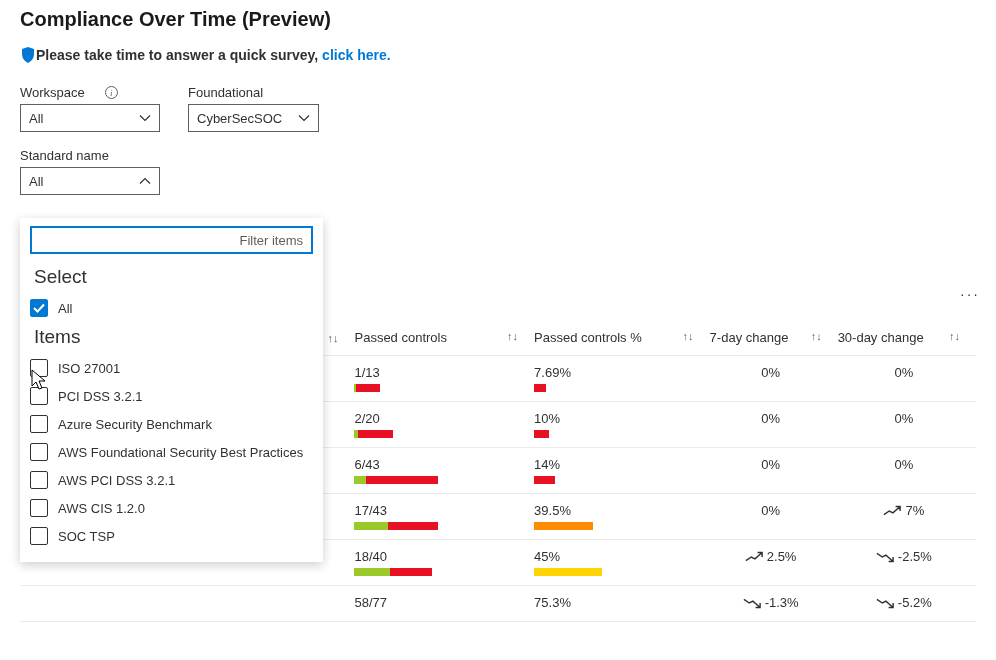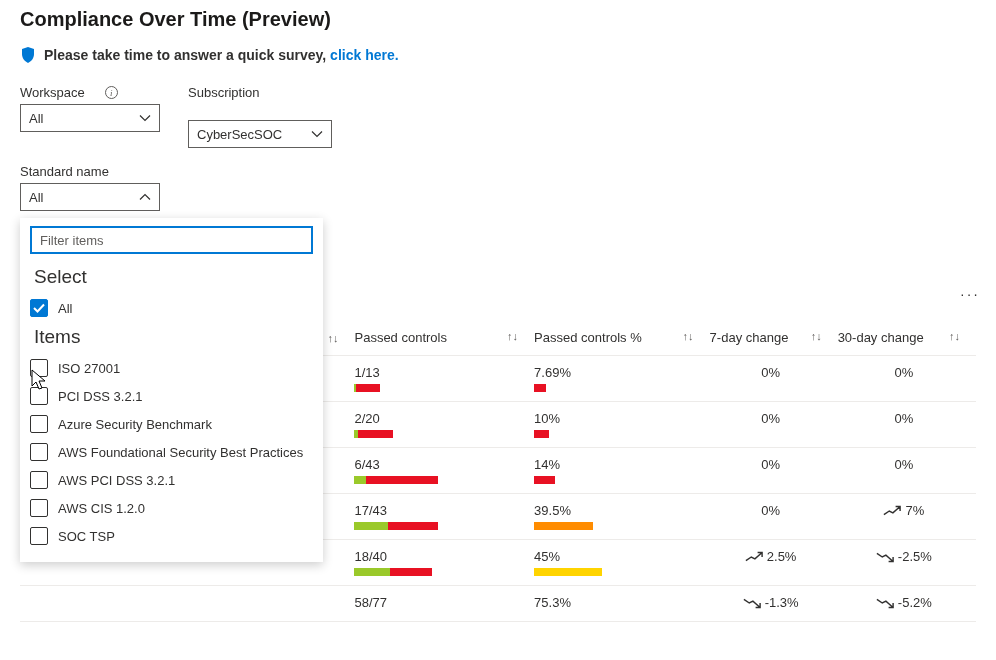--- a/index.html
+++ b/index.html
@@ -16,21 +16,21 @@
   }
   h1 {
     font-size: 20px;
     font-weight: 600;
     margin-bottom: 16px;
     color: #1b1a19;
   }
   .survey-bar {
     display: flex;
     align-items: center;
-    gap: 8px;
+    gap: 0;
     margin-bottom: 22px;
     font-size: 14px;
     font-weight: 600;
     color: #323130;
   }
   .survey-bar a { color: #0078d4; text-decoration: none; font-weight: 600; }
   .survey-bar .shield { color: #0078d4; display:inline-flex; }
   .filters-row { display: flex; gap: 28px; margin-bottom: 16px; }
   .filter-block { display: flex; flex-direction: column; gap: 4px; }
   .filter-label { font-size: 13px; font-weight: 400; display: flex; align-items: center; gap: 20px; }
@@ -38,36 +38,36 @@
     display:inline-flex; width:13px; height:13px; border:1px solid #605e5c;
     border-radius:50%; align-items:center; justify-content:center; font-size:9px;
     font-style: italic; font-family: Georgia, serif; color:#605e5c;
   }
   .select {
     display:flex; align-items:center; justify-content:space-between;
     border:1px solid #605e5c; height:28px; padding:0 8px;
     background:#fff; cursor:pointer; font-size:13px;
   }
   .select.w140 { width:140px; }
-  .select.w150 { width:144px;margin-top:16px; }
+  .select.w150 { width:131px; }
   .chev { width:12px; height:12px; }
   .dropdown-panel {
     position:absolute;
     left:20px;
     top:218px;
     width:303px;
     background:#fff;
     box-shadow: 0 3px 10px rgba(0,0,0,0.2);
     z-index:50;
     padding: 8px 0 12px 0;
   }
   .dropdown-panel .filter-input-wrap { padding:0 10px 8px 10px; }
   .dropdown-panel input[type=text]{
     width:100%; height:28px; border:2px solid #0078d4; padding:0 8px;
-    font-size:13px; outline:none; font-family:inherit;
+    font-size:13px; outline:none; font-family:inherit;text-align:right;
   }
   .dropdown-panel input[type=text]::placeholder{ color:#605e5c; }
   .dd-section-label { padding:4px 10px 6px 14px; font-size:19px; }
   .dd-item {
     display:flex; align-items:center; gap:10px;
     padding:5px 10px; cursor:pointer;
   }
   .cbox {
     width:18px; height:18px; border:1px solid #323130; border-radius:2px;
     display:inline-flex; align-items:center; justify-content:center;
@@ -140,21 +140,21 @@
     </div>
     <div class="select w140">
       <span>All</span>
       <svg class="chev" viewBox="0 0 12 12">
           <path d="M1 3.5 L6 8.5 L11 3.5" fill="none" stroke="#323130" stroke-width="1.2"></path>
         </svg>
     </div>
   </div>
   <div class="filter-block">
     <div class="filter-label">
-      <span>Subscription</span>
+      <span>Foundational</span>
     </div>
     <div class="select w150">
       <span>CyberSecSOC</span>
       <svg class="chev" viewBox="0 0 12 12">
           <path d="M1 3.5 L6 8.5 L11 3.5" fill="none" stroke="#323130" stroke-width="1.2"></path>
         </svg>
     </div>
   </div>
 </div>
 

